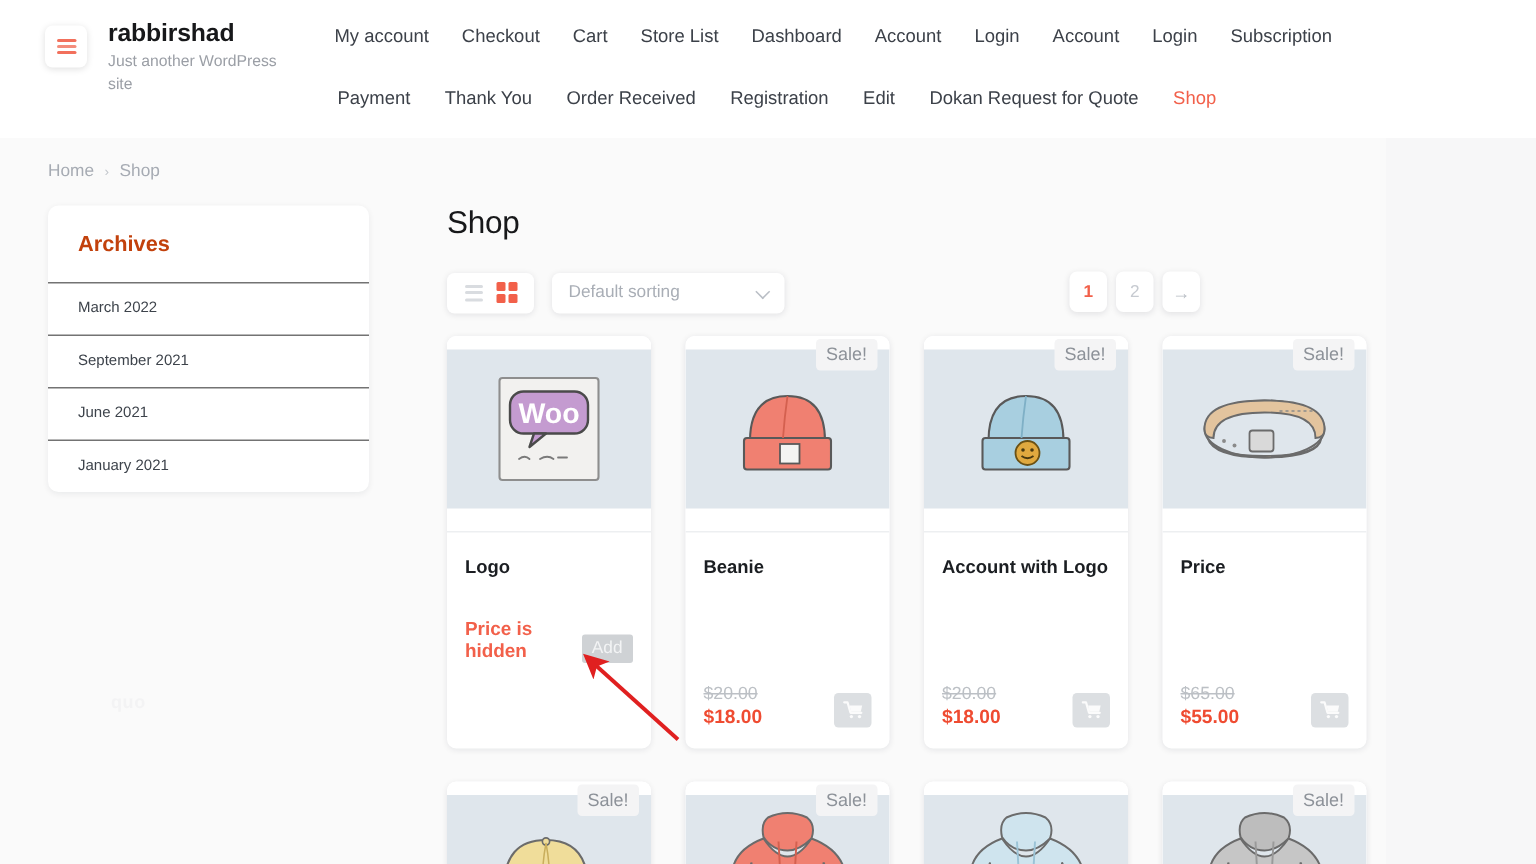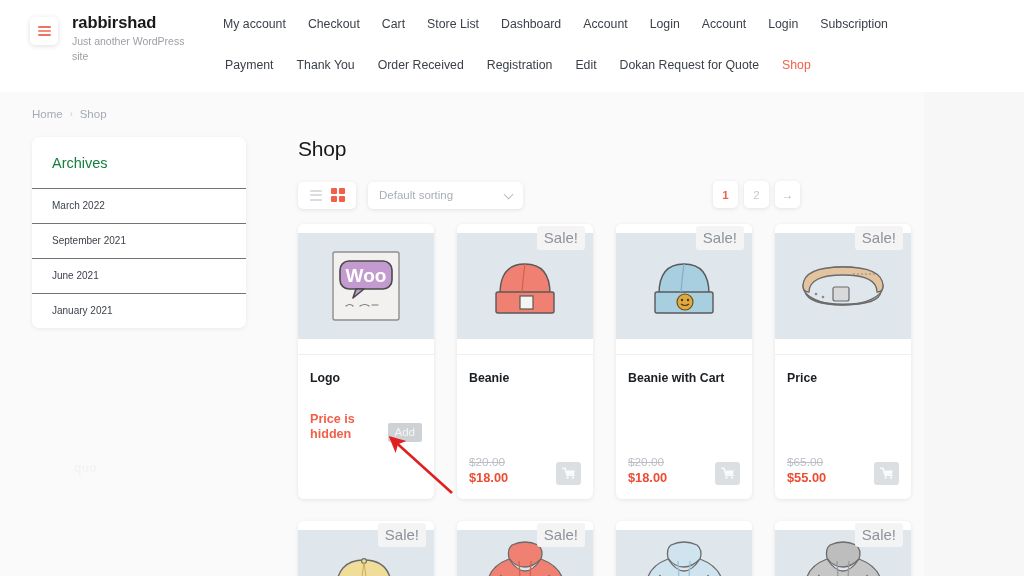--- a/index.html
+++ b/index.html
@@ -80,21 +80,21 @@
   }
   
   .sidebar { width: 214px; flex: 0 0 214px; }
   .widget {
     background: #fff;
     border-radius: 7px;
     box-shadow: 0 1px 4px rgba(16,24,40,.07);
     overflow: hidden;
   }
   .widget-title {
-    font-size: 14.5px; font-weight: normal; color: #15803d;
+    font-size: 14.5px; font-weight: bold; color: #c2410c;
     padding: 18px 20px 17px 20px;
   }
   .widget-item {
     font-size: 10px; color: #3d434b;
     padding: 11px 20px 12px 20px;
     border-top: 1px solid #737373;
     cursor: pointer;
   }
 
   
@@ -170,21 +170,21 @@
     height: 106px;
     background: #dfe6ec;
     display: flex; align-items: center; justify-content: center;
     overflow: hidden;
   }
   .thumb svg { display: block; }
   .sale-badge {
     position: absolute; top: 2px; right: 8px;
     background: #f4f4f5;
     color: #8d9299;
-    font-size: 15px;
+    font-size: 12px;
     padding: 3px 7px 4px 7px;
     border-radius: 3px;
     z-index: 3;
   }
   .card-gap { height: 15px; background: #fff; }
   .card-body { border-top: 1px solid #edeff1; padding: 16px 12px 14px 12px; }
   .p-name { font-size: 12.3px; font-weight: bold; color: #1b1e22; line-height: 15px; }
   .p-foot {
     margin-top: 26px;
     display: flex; align-items: flex-end; justify-content: space-between;
@@ -381,21 +381,21 @@
                 <circle cx="40" cy="56" r="8" fill="#e0a93f" stroke="#6b5114" stroke-width="1.2"></circle>
                 <circle cx="37" cy="54" r="1.2" fill="#4a3a10"></circle>
                   <circle cx="43" cy="54" r="1.2" fill="#4a3a10"></circle>
                 <path d="M36 58 q4 3 8 0" stroke="#4a3a10" stroke-width="1.2" fill="none"></path>
                 <path d="M39 18 q-2 14 -3 28" stroke="#7fb0c6" stroke-width="1.2" fill="none"></path>
               </svg>
             </div>
           </div>
           <div class="card-gap"></div>
           <div class="card-body">
-            <div class="p-name">Beanie with Cart</div>
+            <div class="p-name">Account with Logo</div>
             <div class="p-foot">
               <div class="p-price">
                 <span class="p-old">$20.00</span>
                 <span class="p-new">$18.00</span>
               </div>
               <div class="cart-btn">
                 <svg width="14" height="13" viewBox="0 0 14 13">
                     <path d="M0.8 1.2h2.2l2 7h7.2" stroke="#fbfbfb" stroke-width="1.5" fill="none" stroke-linecap="round" stroke-linejoin="round"></path>
                     <path d="M4.4 3.4h8.4l-1 4.1H5.3z" fill="#fbfbfb"></path>
                     <circle cx="5.6" cy="10.7" r="1.1" fill="#fbfbfb"></circle>

